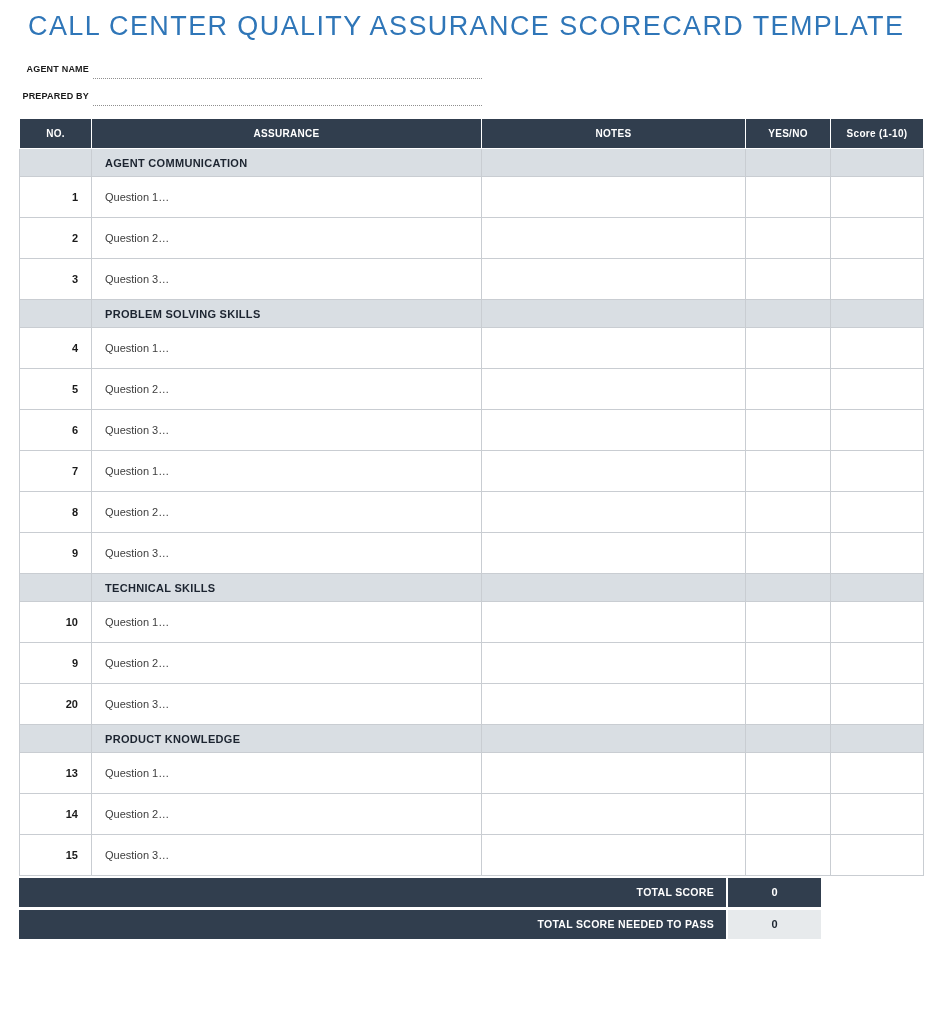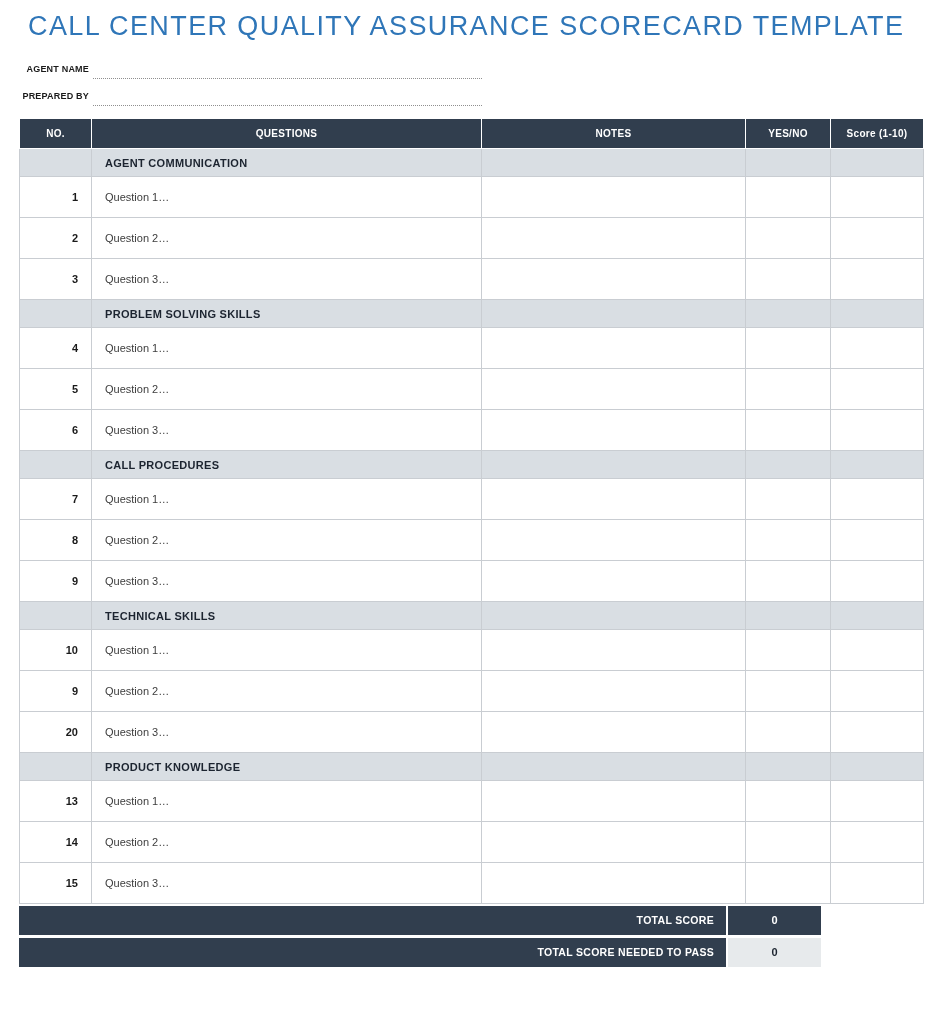--- a/index.html
+++ b/index.html
@@ -132,21 +132,21 @@
     <colgroup>
       <col style="width:72px">
         <col style="width:390px">
         <col style="width:264px">
         <col style="width:85px">
         <col style="width:93px">
     </colgroup>
     <thead>
       <tr>
         <th>NO.</th>
-        <th>QUESTIONS</th>
+        <th>ASSURANCE</th>
         <th>NOTES</th>
         <th>YES/NO</th>
         <th>Score (1-10)</th>
       </tr>
     </thead>
     <tbody>
 
       <tr class="section-row">
         <td></td>
         <td class="section-title">AGENT COMMUNICATION</td>
@@ -198,27 +198,20 @@
         <td></td>
       </tr>
       <tr class="q-row">
         <td class="no-cell">6</td>
         <td class="q-cell">Question 3…</td>
         <td></td>
         <td></td>
         <td></td>
       </tr>
 
-      <tr class="section-row">
-        <td></td>
-        <td class="section-title">CALL PROCEDURES</td>
-        <td></td>
-        <td></td>
-        <td></td>
-      </tr>
       <tr class="q-row">
         <td class="no-cell">7</td>
         <td class="q-cell">Question 1…</td>
         <td></td>
         <td></td>
         <td></td>
       </tr>
       <tr class="q-row">
         <td class="no-cell">8</td>
         <td class="q-cell">Question 2…</td>

